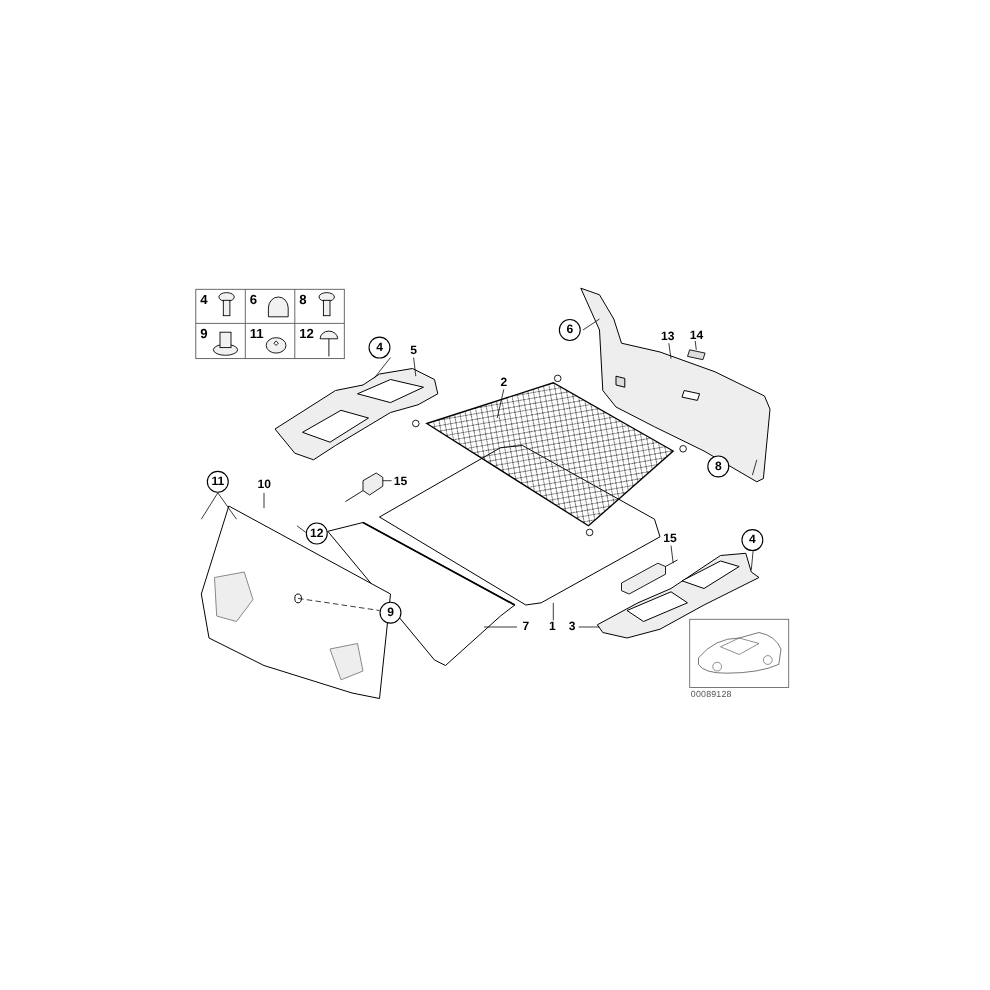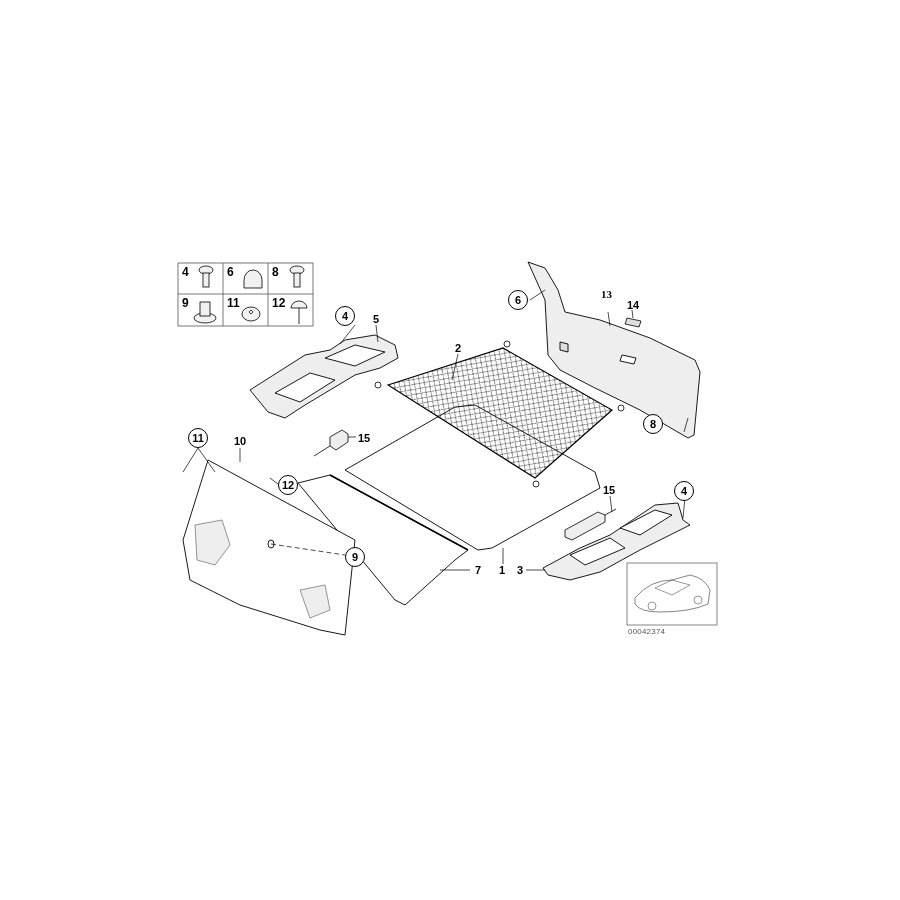--- a/index.html
+++ b/index.html
@@ -143,22 +143,22 @@
 <div class="circ" style="left:335px;top:306px;">4</div>
 <div class="circ" style="left:508px;top:290px;">6</div>
 <div class="circ" style="left:643px;top:414px;">8</div>
 <div class="circ" style="left:188px;top:428px;">11</div>
 <div class="circ" style="left:278px;top:475px;">12</div>
 <div class="circ" style="left:345px;top:547px;">9</div>
 <div class="circ" style="left:674px;top:481px;">4</div>
 
 <span class="lbl" style="left:373px;top:313px;">5</span>
 <span class="lbl" style="left:455px;top:342px;">2</span>
-<span class="lbl" style="left:601px;top:288px;font-family:Liberation Serif, serif;">13</span>
+<span class="lbl" style="left:601px;top:300px;">13</span>
 <span class="lbl" style="left:627px;top:299px;text-align:right;">14</span>
 <span class="lbl" style="left:234px;top:435px;">10</span>
 <span class="lbl" style="left:358px;top:432px;">15</span>
 <span class="lbl" style="left:603px;top:484px;">15</span>
 <span class="lbl" style="left:475px;top:564px;">7</span>
 <span class="lbl" style="left:499px;top:564px;">1</span>
 <span class="lbl" style="left:517px;top:564px;">3</span>
 
-<span class="code" style="left:628px;top:627px;">00042374</span>
+<span class="code" style="left:628px;top:627px;">00089128</span>
 
 </body></html>

